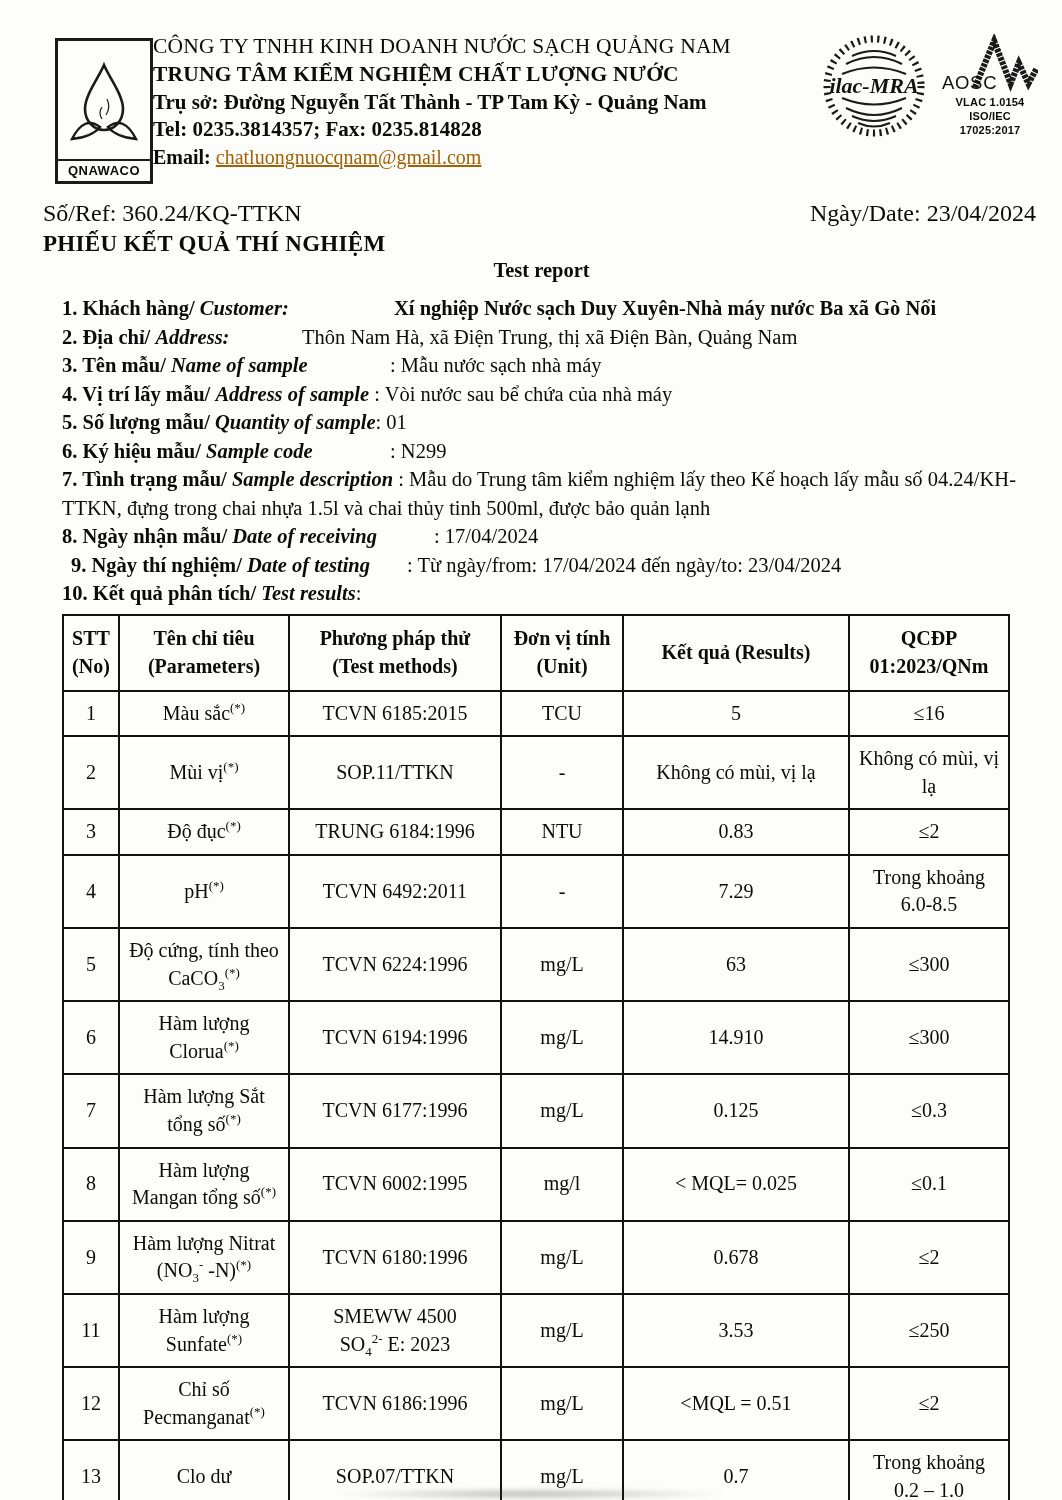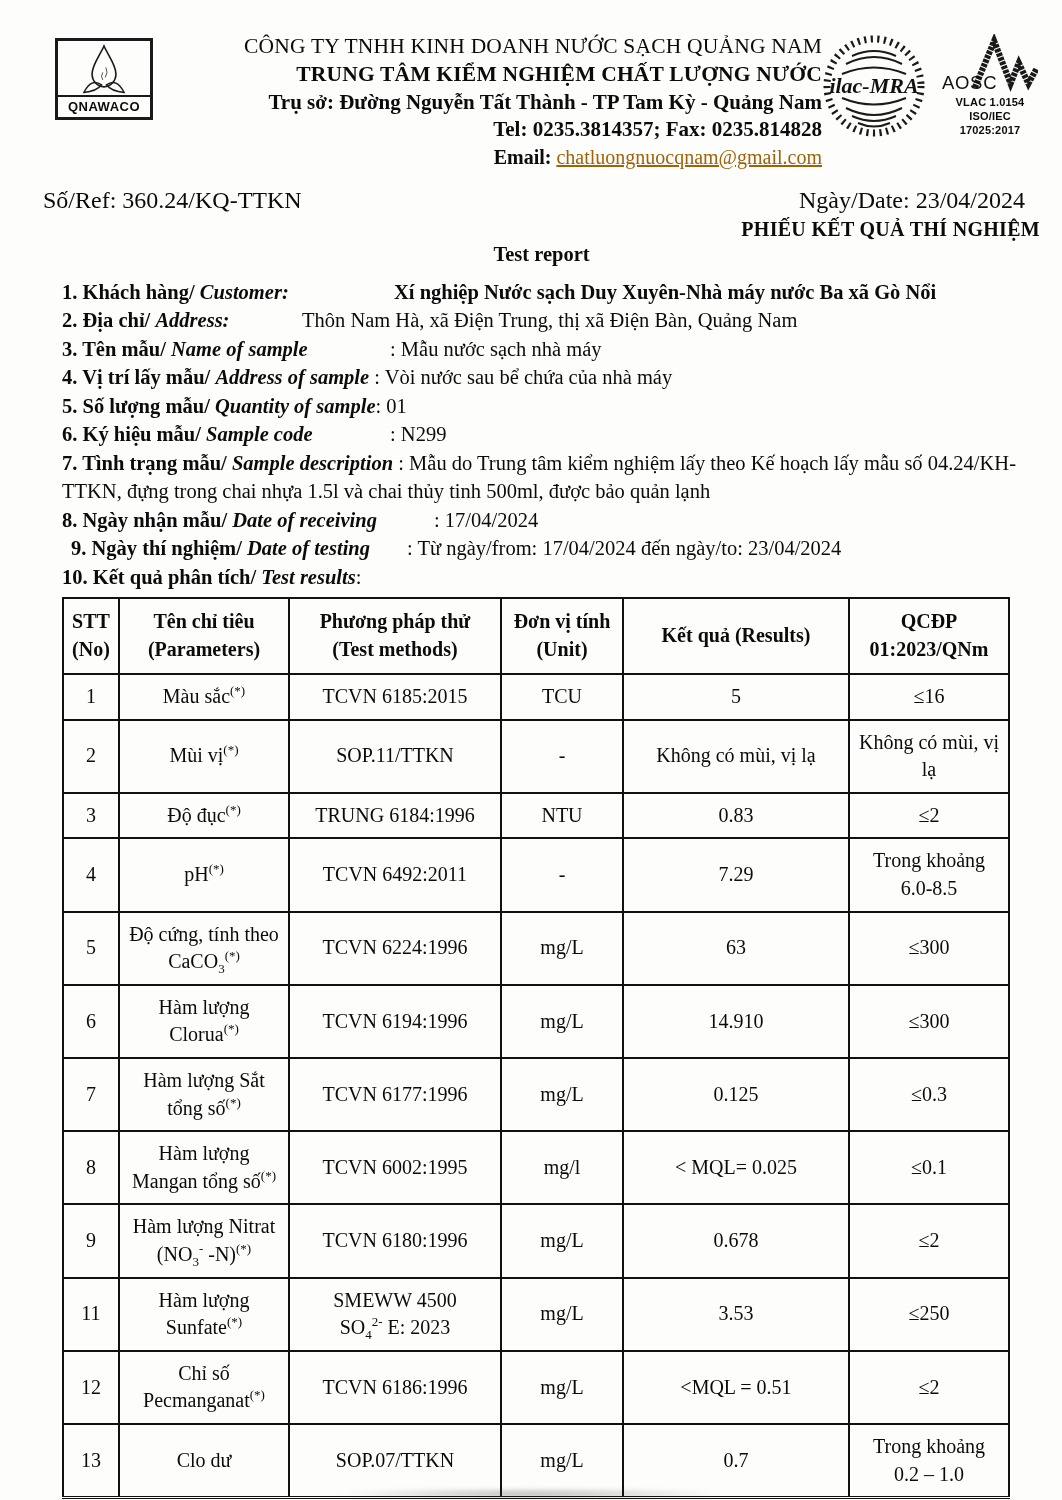--- a/index.html
+++ b/index.html
@@ -8,50 +8,50 @@
     width:1062px; height:1500px;
     background:#fdfdfc; color:#0b0b0b;
     font-family:"Liberation Serif", serif;
     position:relative; overflow:hidden;
   }
   .page { position:relative; width:1062px; height:1500px; padding:22px 22px 0 43px; }
 
   
   .header { display:flex; align-items:flex-start; }
   .logo-box {
-    width:98px; height:82px; border:3px solid #1a1a1a;
+    width:98px; height:146px; border:3px solid #1a1a1a;
     margin-left:12px; margin-top:16px; flex:0 0 auto;
     display:flex; flex-direction:column;
   }
   .logo-box svg { flex:1 1 auto; }
   .logo-label {
     border-top:2.5px solid #1a1a1a; font-size:13px; font-weight:bold;
     text-align:center; letter-spacing:.5px; padding:2px 0 3px;
     font-family:"Liberation Sans", sans-serif;
   }
-  .company { flex:1 1 auto; text-align:right; padding-top:10px; line-height:1.32; }
+  .company { flex:1 1 auto; text-align:left; padding-top:10px; line-height:1.32; }
   .co-l1 { font-size:21.5px; letter-spacing:.2px; }
   .co-l2 { font-size:21.5px; font-weight:bold; letter-spacing:.2px; }
   .co-l3 { font-size:21px; font-weight:bold; }
   .co-l4 { font-size:21px; font-weight:bold; }
   .co-l5 { font-size:20px; font-weight:bold; }
   .co-l5 a { color:#a16207; font-weight:normal; text-decoration:underline; }
   .certs { flex:0 0 auto; display:flex; gap:16px; padding-top:12px; margin-right:2px; }
   .ilac { width:104px; }
   .aosc { width:96px; text-align:center; }
   .aosc-sub { font-family:"Liberation Sans", sans-serif; font-weight:bold;
               font-size:11px; line-height:1.25; letter-spacing:.2px; }
 
   
   .meta-row { display:flex; justify-content:space-between; font-size:24px; margin-top:16px; }
   .meta-row .ref { margin-left:0; }
-  .meta-row .date { margin-right:15px; }
-
-  
-  .title-main { text-align:right; font-size:20px; font-weight:bold; margin-top:4px; letter-spacing:.3px; }
+  .meta-row .date { margin-right:4px; }
+
+  
+  .title-main { text-align:left; font-size:23px; font-weight:bold; margin-top:4px; letter-spacing:.3px; }
   .title-sub  { text-align:center; font-size:20.5px; font-weight:bold; margin-top:2px; }
 
   
   .info { margin-top:12px; margin-left:19px; margin-right:10px; }
   .info-line { font-size:20.5px; line-height:28.5px; }
   .info-line .lab { display:inline-block; }
   .info-line .vi { font-weight:bold; }
   .info-line .en { font-weight:bold; font-style:italic; }
   .l1 .lab { min-width:332px; }
   .l2 .lab { min-width:240px; }

